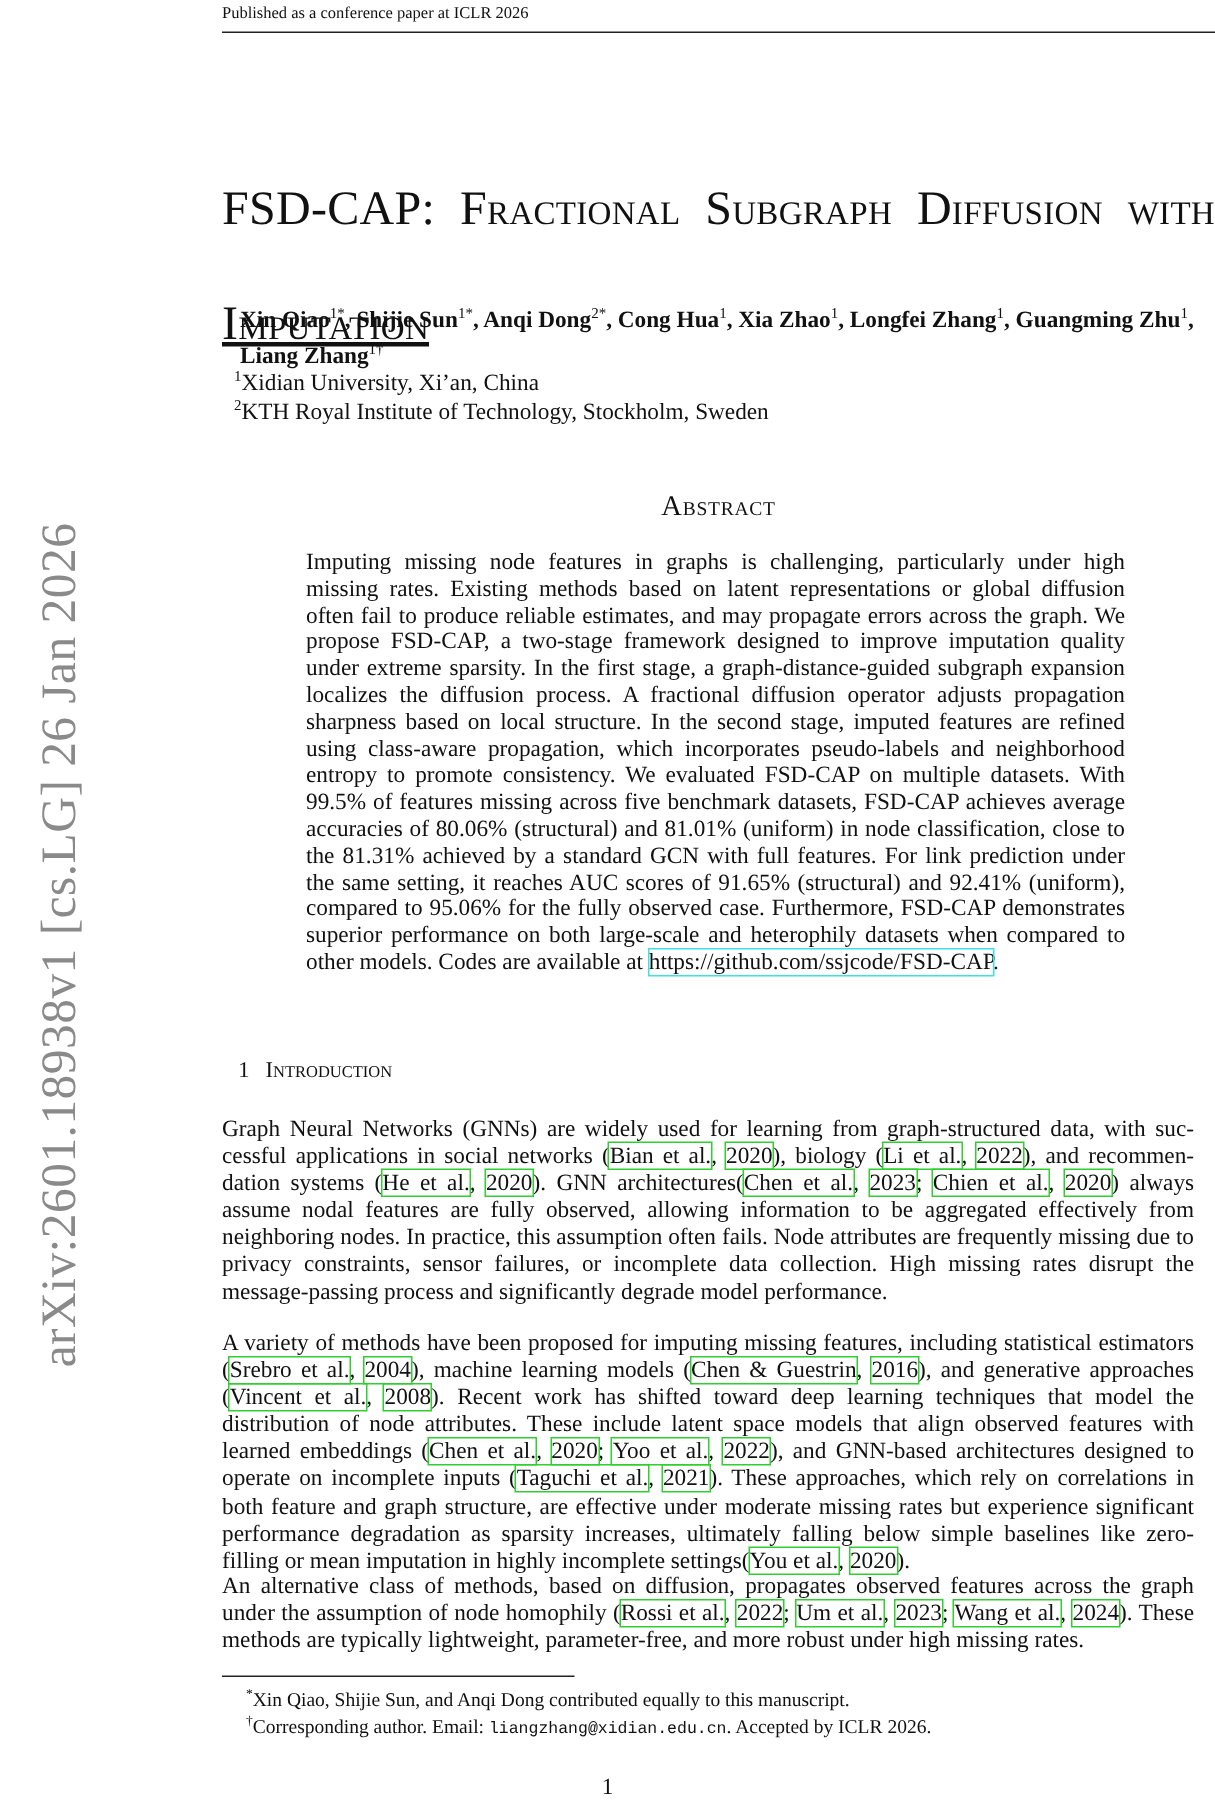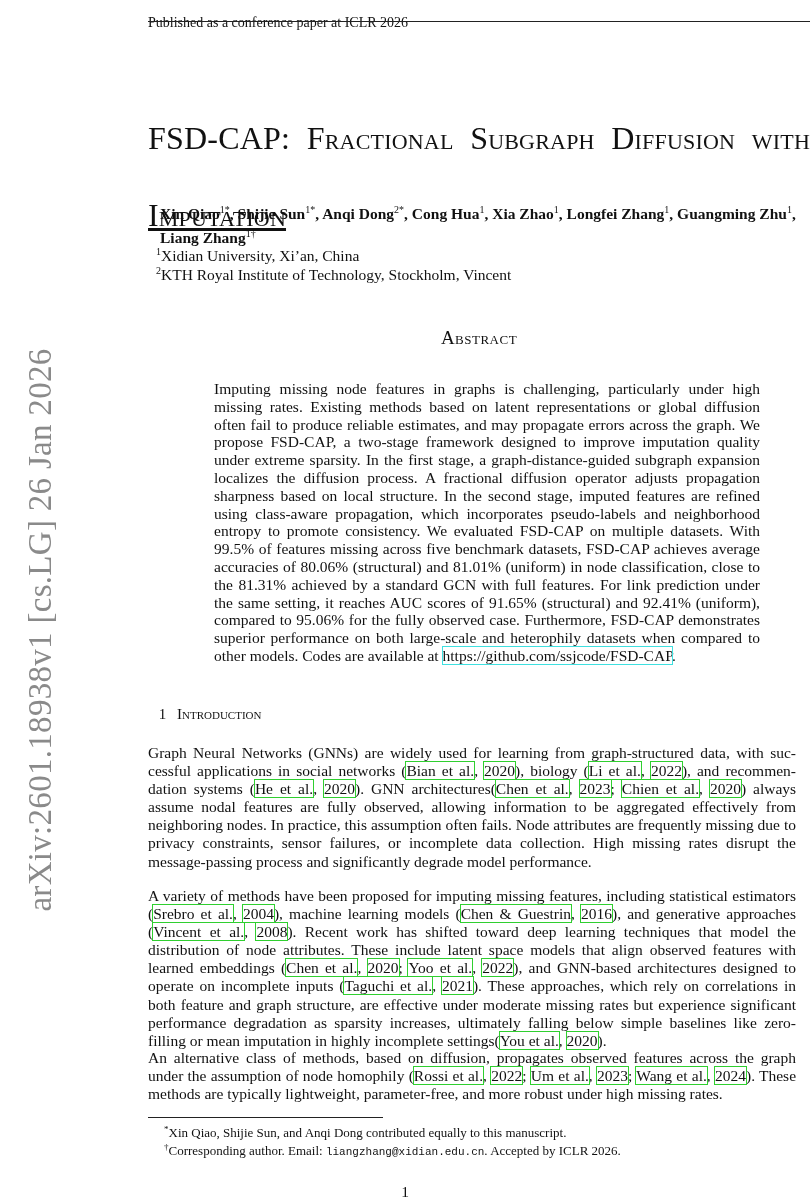--- a/index.html
+++ b/index.html
@@ -1,36 +1,36 @@
 <!DOCTYPE html>
 <html><head>
 <meta charset="utf-8">
 <style>
   html, body { margin:0; padding:0; background:#fff; }
   body { width:810px; height:1200px; position:relative; overflow:hidden;
     font-family:"Liberation Serif","DejaVu Serif",serif; color:#111; }
-  .header { position:absolute; left:148px; top:0; width:662px; font-size:14px; line-height:18px;margin-top:14px; }
+  .header { position:absolute; left:148px; top:0; width:662px; font-size:11px; line-height:18px; }
   .header-rule { position:absolute; left:148px; top:21px; width:662px; height:0; border-top:1px solid #222; }
   .arxiv { position:absolute; left:-258px; top:610px; width:600px; height:40px;
     transform:rotate(-90deg); transform-origin:center; font-size:33px; color:#8a8a8a;
     white-space:nowrap; text-align:center; letter-spacing:0.3px; }
   .title { position:absolute; left:148px; top:80px; width:662px; font-size:32px; line-height:37px;
     letter-spacing:0.2px; }
   .title .sc { font-variant:small-caps;margin-top:40px; }
   .title .line { display:block; white-space:nowrap; text-align:justify; text-align-last:justify; }
   .title .line.last { text-align-last:left;text-decoration:underline; }
   .authors { position:absolute; left:160px; top:200px; width:650px; font-weight:bold;
     font-size:15.5px; line-height:20px; }
   .authors sup { font-weight:normal; font-size:10px; }
   .aff { position:absolute; left:156px; width:650px; font-size:15.5px; line-height:19px; }
   .aff sup { font-size:10px; }
   .abs-head { position:absolute; left:148px; width:662px; top:327px; text-align:center;
     font-size:19px; font-variant:small-caps; letter-spacing:0.5px; }
-  .abs-text { position:absolute; left:214px; top:366px; width:546px; font-size:15.5px;
-    line-height:17.8px; text-align:justify; hyphens:manual;margin-top:14px; }
+  .abs-text { position:absolute; left:204px; top:366px; width:546px; font-size:15.5px;
+    line-height:17.8px; text-align:justify; hyphens:manual; }
   .link-url { outline:1.5px solid #3fe0e0; outline-offset:0; }
   .cite { outline:1.5px solid #2fcf2f; outline-offset:0; }
   .sec-head { position:absolute; left:148px; top:706px; font-size:15px; font-variant:small-caps;text-align:center; }
   .sec-head .num { display:inline-block; width:29px; }
   .para { position:absolute; left:148px; width:648px; font-size:15.5px; line-height:18.1px;
     text-align:justify; }
   .fn-rule { position:absolute; left:148px; top:1117px; width:235px; border-top:1px solid #222; }
   .fn { position:absolute; left:164px; width:640px; font-size:13px; line-height:18px; }
   .fn sup { font-size:9px; }
   .mono { font-family:"Liberation Mono","DejaVu Sans Mono",monospace; font-size:11px; }
@@ -45,21 +45,21 @@
 <div class="arxiv">arXiv:2601.18938v1  [cs.LG]  26 Jan 2026</div>
 
 <div class="title">
   <span class="line sc">FSD-CAP: Fractional Subgraph Diffusion with</span>
   <span class="line sc last">Imputation</span>
 </div>
 
 <div class="authors" id="authors"><span>Xin Qiao</span><sup>1*</sup><span>, </span><span>Shijie Sun</span><sup>1*</sup><span>, </span><span>Anqi Dong</span><sup>2*</sup><span>, </span><span>Cong Hua</span><sup>1</sup><span>, </span><span>Xia Zhao</span><sup>1</sup><span>, </span><span>Longfei Zhang</span><sup>1</sup><span>, </span><span>Guangming Zhu</span><sup>1</sup><span>, </span><span>Liang Zhang</span><sup>1†</sup></div>
 
 <div class="aff" style="top:242px"><sup>1</sup><span>Xidian University, Xi’an, China</span></div>
-<div class="aff" style="top:261px"><sup>2</sup><span>KTH Royal Institute of Technology, Stockholm, Vincent</span></div>
+<div class="aff" style="top:261px"><sup>2</sup><span>KTH Royal Institute of Technology, Stockholm, Sweden</span></div>
 
 <div class="abs-head">Abstract</div>
 <div class="abs-text"><span>Imputing missing node features in graphs is challenging, particularly under high missing rates. Existing methods based on latent representations or global diffu­sion often fail to produce reliable estimates, and may propagate errors across the graph. We propose FSD-CAP, a two-stage framework designed to improve impu­tation quality under extreme sparsity. In the first stage, a graph-distance-guided subgraph expansion localizes the diffusion process. A fractional diffusion oper­ator adjusts propagation sharpness based on local structure. In the second stage, imputed features are refined using class-aware propagation, which incorporates pseudo-labels and neighborhood entropy to promote consistency. We evaluated FSD-CAP on multiple datasets. With 99.5% of features missing across five bench­mark datasets, FSD-CAP achieves average accuracies of 80.06% (structural) and 81.01% (uniform) in node classification, close to the 81.31% achieved by a stan­dard GCN with full features. For link prediction under the same setting, it reaches AUC scores of 91.65% (structural) and 92.41% (uniform), compared to 95.06% for the fully observed case. Furthermore, FSD-CAP demonstrates superior per­formance on both large-scale and heterophily datasets when compared to other models. Codes are available at </span><span class="link-url">https://github.com/ssjcode/FSD-CAP</span><span>.</span></div>
 
 <div class="sec-head"><span class="num">1</span><span>Introduction</span></div>
 
 <div class="para" style="top:744px"><span>Graph Neural Networks (GNNs) are widely used for learning from graph-structured data, with suc­cessful applications in social networks (</span><span class="cite">Bian et al.</span><span>, </span><span class="cite">2020</span><span>), biology (</span><span class="cite">Li et al.</span><span>, </span><span class="cite">2022</span><span>), and recommen­dation systems (</span><span class="cite">He et al.</span><span>, </span><span class="cite">2020</span><span>). GNN architectures(</span><span class="cite">Chen et al.</span><span>, </span><span class="cite">2023</span><span>; </span><span class="cite">Chien et al.</span><span>, </span><span class="cite">2020</span><span>) always assume nodal features are fully observed, allowing information to be aggregated effectively from neighboring nodes. In practice, this assumption often fails. Node attributes are frequently missing due to privacy constraints, sensor failures, or incomplete data collection. High missing rates disrupt the message-passing process and significantly degrade model performance.</span></div>
 <div class="para" style="top:887px"><span>A variety of methods have been proposed for imputing missing features, including statistical es­timators (</span><span class="cite">Srebro et al.</span><span>, </span><span class="cite">2004</span><span>), machine learning models (</span><span class="cite">Chen &amp; Guestrin</span><span>, </span><span class="cite">2016</span><span>), and generative approaches (</span><span class="cite">Vincent et al.</span><span>, </span><span class="cite">2008</span><span>). Recent work has shifted toward deep learning techniques that model the distribution of node attributes. These include latent space models that align observed fea­tures with learned embeddings (</span><span class="cite">Chen et al.</span><span>, </span><span class="cite">2020</span><span>; </span><span class="cite">Yoo et al.</span><span>, </span><span class="cite">2022</span><span>), and GNN-based architectures designed to operate on incomplete inputs (</span><span class="cite">Taguchi et al.</span><span>, </span><span class="cite">2021</span><span>). These approaches, which rely on correlations in both feature and graph structure, are effective under moderate missing rates but ex­perience significant performance degradation as sparsity increases, ultimately falling below simple baselines like zero-filling or mean imputation in highly incomplete settings(</span><span class="cite">You et al.</span><span>, </span><span class="cite">2020</span><span>).</span></div>
 <div class="para" style="top:1049px"><span>An alternative class of methods, based on diffusion, propagates observed features across the graph under the assumption of node homophily (</span><span class="cite">Rossi et al.</span><span>, </span><span class="cite">2022</span><span>; </span><span class="cite">Um et al.</span><span>, </span><span class="cite">2023</span><span>; </span><span class="cite">Wang et al.</span><span>, </span><span class="cite">2024</span><span>). These methods are typically lightweight, parameter-free, and more robust under high missing rates.</span></div>
 

